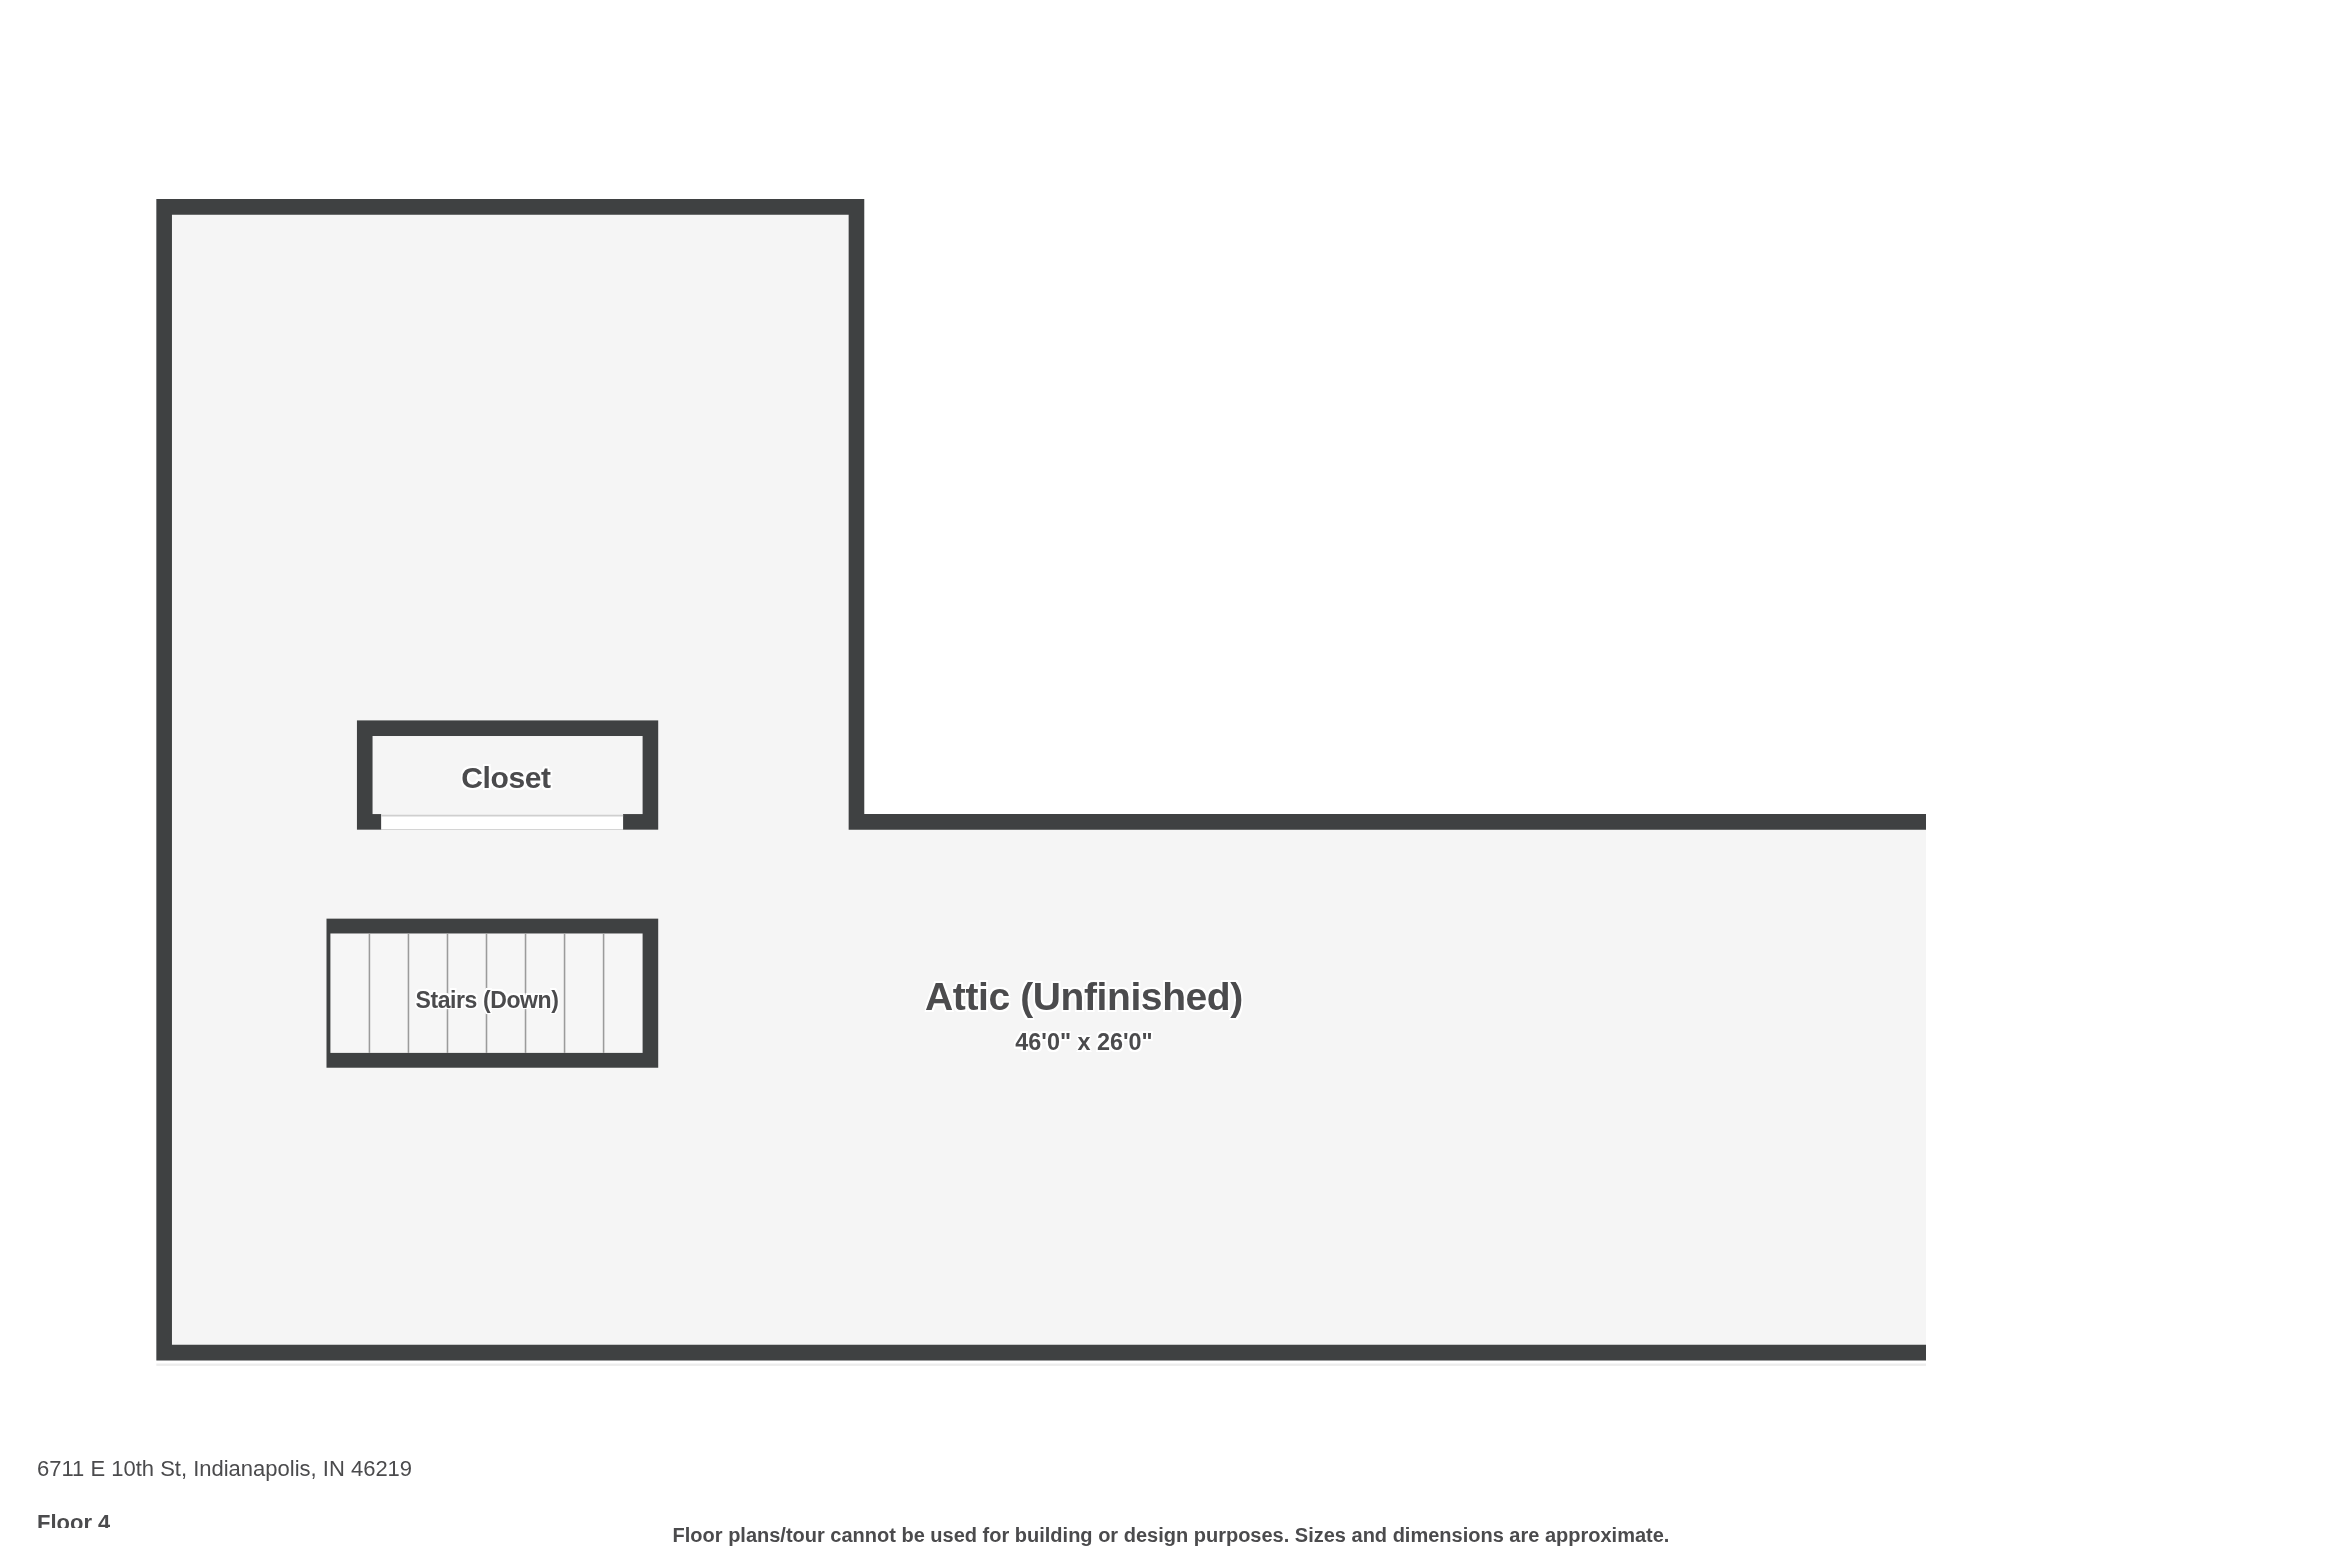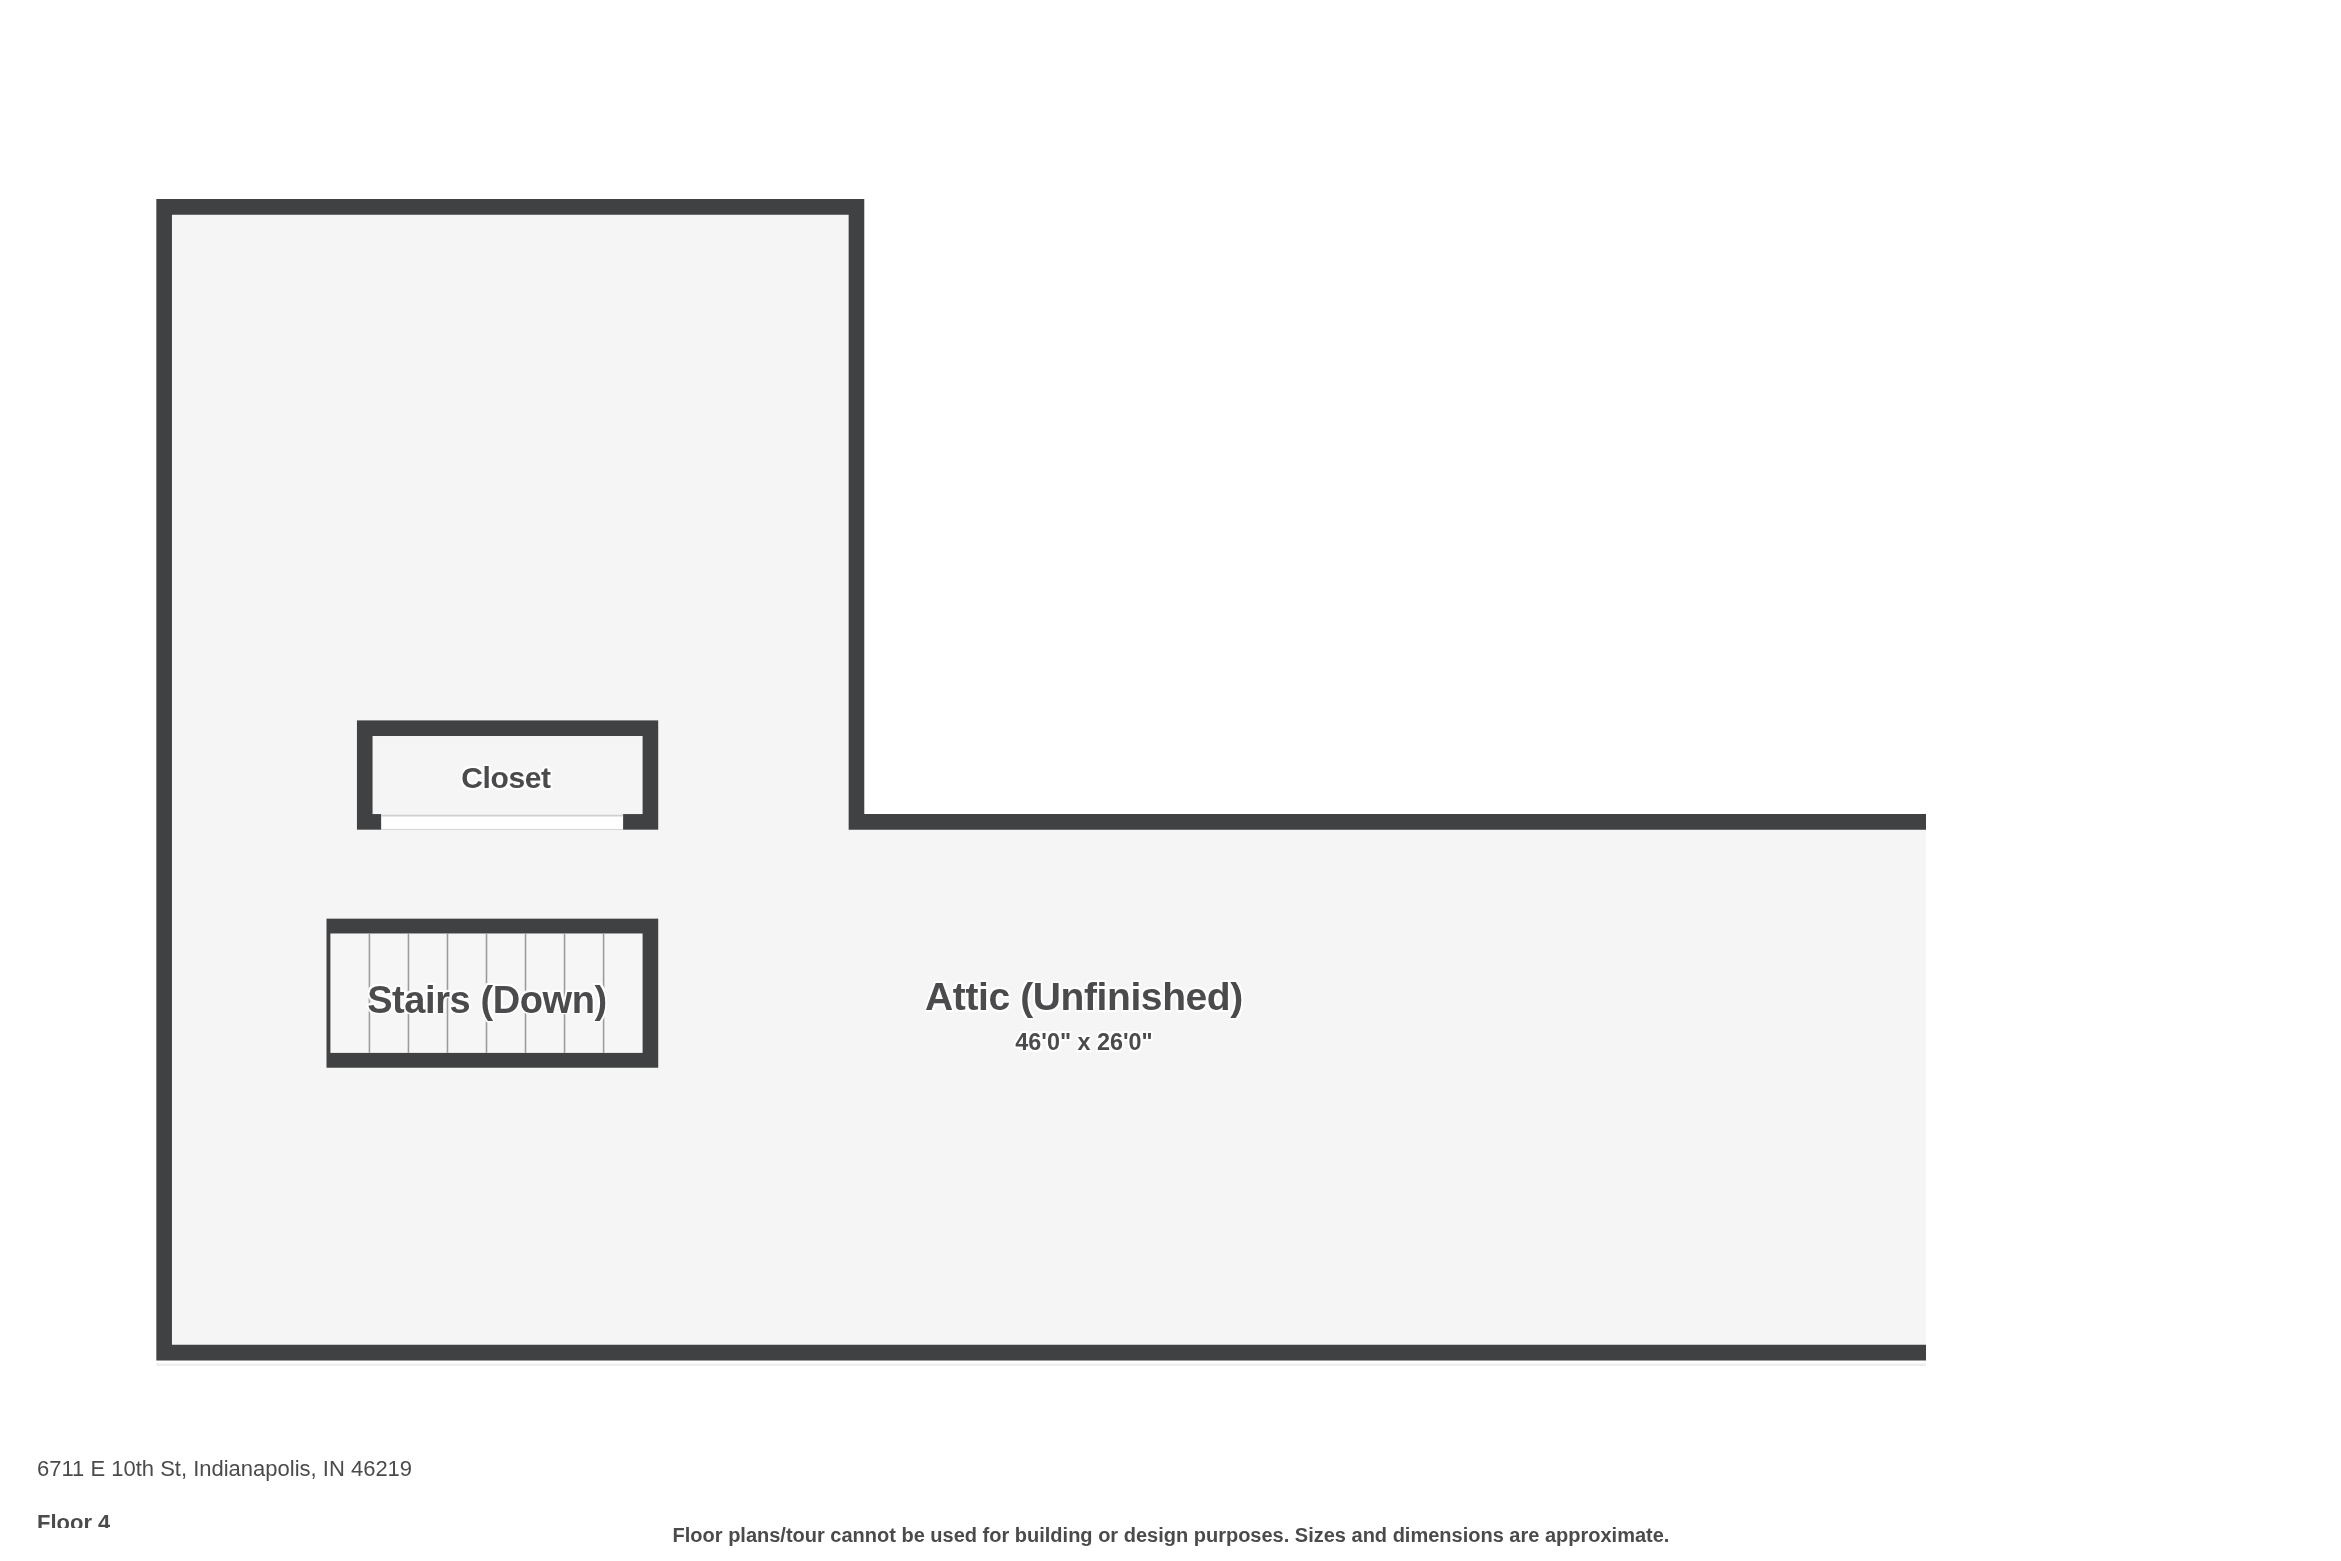--- a/index.html
+++ b/index.html
@@ -39,21 +39,21 @@
       0 0 3.9px #fff;
   }
   .closet-label{
     left:506px;top:778px;
     transform:translate(-50%,-50%);
     font-size:30px;letter-spacing:-0.4px;
   }
   .stairs-label{
     left:487px;top:1000px;
     transform:translate(-50%,-50%);
-    font-size:38px;letter-spacing:-0.4px;
+    font-size:23px;letter-spacing:-0.4px;
   }
   .attic-label{
     left:1084px;top:976px;
     transform:translateX(-50%);
     text-align:center;
   }
   .attic-name{
     font-size:39px;line-height:41px;letter-spacing:-0.4px;
   }
   .attic-dims{

